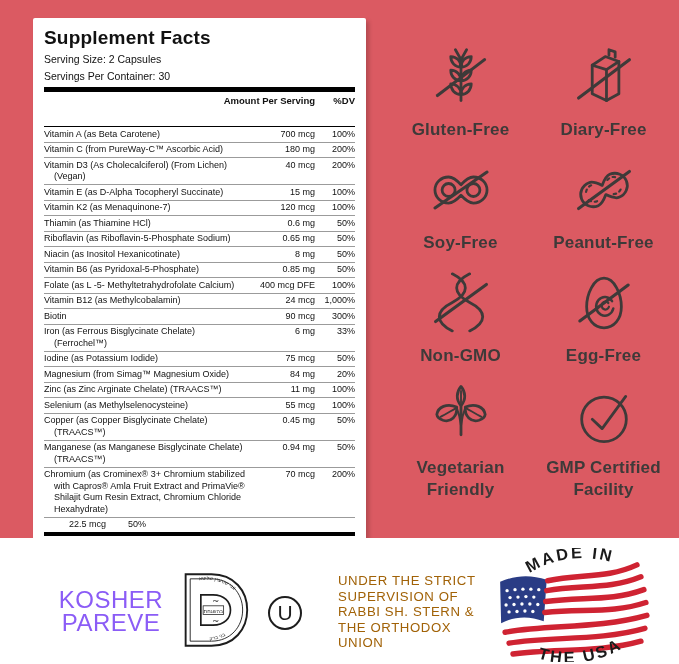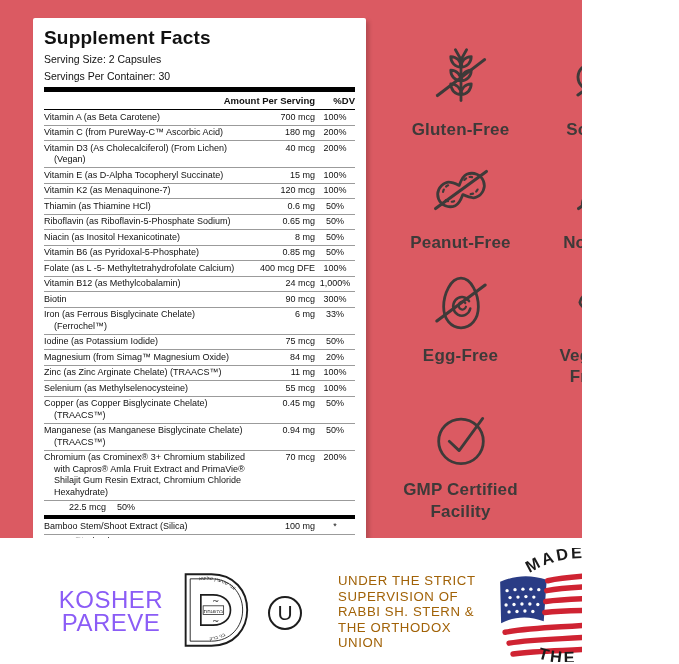--- a/index.html
+++ b/index.html
@@ -1,36 +1,36 @@
 <!DOCTYPE html>
 <html style="--bg: #db5a62; --ink: #3e3a39; --flag-red: #cf2332; --flag-blue: #2a3c85;"><head>
 <meta charset="utf-8">
 <style>
   html,body{margin:0;padding:0;background:#fff;}
-  .stage{position:relative;width:582px;height:664px;background:#fff;overflow:hidden;
+  .stage{position:relative;width:679px;height:664px;background:#fff;overflow:hidden;
          font-family:"Liberation Sans",sans-serif;color:#111;}
   .pink-band{position:absolute;left:0;top:0;width:679px;height:538px;background:var(--bg,#db5a62);}
 
   
   .panel{position:absolute;left:33px;top:18px;width:333px;height:533px;background:#fff;
          border-radius:2px;box-shadow:3px 3px 4px rgba(0,0,0,.18);
          padding:9px 11px 8px;box-sizing:border-box;overflow:hidden;}
   .panel-title{font-size:19px;font-weight:700;margin:0;letter-spacing:.2px;}
   .serving{font-size:10.5px;margin-top:4px;line-height:12.5px;}
   .bar-thick{height:5px;background:#000;margin-top:5px;}
   .header-row{display:flex;font-size:9.5px;font-weight:700;border-bottom:1.5px solid #000;
-              padding:3px 0 3px;}
+              padding:3px 0 20px;}
   .h-amt{margin-left:auto;}
   .h-dv{width:40px;text-align:right;}
   .row{border-bottom:1px solid #9b9b9b;font-size:9px;line-height:11.5px;}
   .row.thick-top{border-top:4px solid #000;margin-top:-1px;}
   .line{display:flex;align-items:flex-start;}
   .name{flex:1;padding:1.5px 4px 1.5px 10px;text-indent:-10px;}
   .amt{width:62px;text-align:right;padding:1.5px 0;white-space:nowrap;}
-  .dv{width:40px;text-align:center;padding:1.5px 0;white-space:nowrap;}
+  .dv{width:40px;text-align:right;padding:1.5px 0;white-space:nowrap;}
 
   
   .badges{position:absolute;left:392px;top:46px;width:280px;display:grid;
           grid-template-columns:1fr 1fr;row-gap:18px;column-gap:6px;text-align:center;}
   .badge{display:flex;flex-direction:column;align-items:center;}
   .badge svg{width:62px;height:62px;color:var(--ink,#3e3a39);}
   .badge-label{margin-top:11px;font-size:17px;font-weight:700;color:var(--ink,#3e3a39);
                line-height:1.28;letter-spacing:.2px;}
   .lineart{fill:none;stroke:currentColor;stroke-width:4.5;stroke-linecap:round;stroke-linejoin:round;}
   .slash{fill:none;stroke:currentColor;stroke-width:5;stroke-linecap:round;}
@@ -243,20 +243,32 @@
       <path d="M50 34 C40.5 34 33.5 27 33.5 17 C43 17.5 50 24 50 34 Z"></path>
       <path d="M50 34 C59.5 34 66.5 27 66.5 17 C57 17.5 50 24 50 34 Z"></path>
       <path d="M50 56 C40.5 56 33.5 49 33.5 39 C43 39.5 50 46 50 56 Z"></path>
       <path d="M50 56 C59.5 56 66.5 49 66.5 39 C57 39.5 50 46 50 56 Z"></path>
       <path d="M50 78 C40.5 78 33.5 71 33.5 61 C43 61.5 50 68 50 78 Z"></path>
       <path d="M50 78 C59.5 78 66.5 71 66.5 61 C57 61.5 50 68 50 78 Z"></path>
     </g>
     <path class="slash" d="M12 80 L88 22"></path>
   </svg>
         <div class="badge-label">Gluten-Free</div>
+      </div>
+      <div class="badge">
+        <svg viewBox="0 0 100 100">
+    <g class="lineart">
+      <path d="M31 31 L52 17 L74 25 L54 38 Z"></path>
+      <path d="M58 15 L58 6 L68 9.5 L68 18"></path>
+      <path d="M31 31 V77 L54 88 V38"></path>
+      <path d="M54 88 L74 77 V25"></path>
+    </g>
+    <path class="slash" d="M9 84 L91 22"></path>
+  </svg>
+        <div class="badge-label">Diary-Free</div>
       </div>
       <div class="badge">
         <svg viewBox="0 0 100 100">
     <g class="lineart">
       <path d="M30 29 C17.8 29 8 38.4 8 50 C8 61.6 17.8 71 30 71 C38.5 71 44.5 64.5 50 58.5 C55.5 64.5 61.5 71 70 71 C82.2 71 92 61.6 92 50 C92 38.4 82.2 29 70 29 C61.5 29 55.5 35.5 50 41.5 C44.5 35.5 38.5 29 30 29 Z"></path>
       <circle cx="30" cy="50" r="10.5"></circle>
       <circle cx="70" cy="50" r="10.5"></circle>
     </g>
     <path class="slash" d="M8 79 L92 21"></path>
   </svg>

